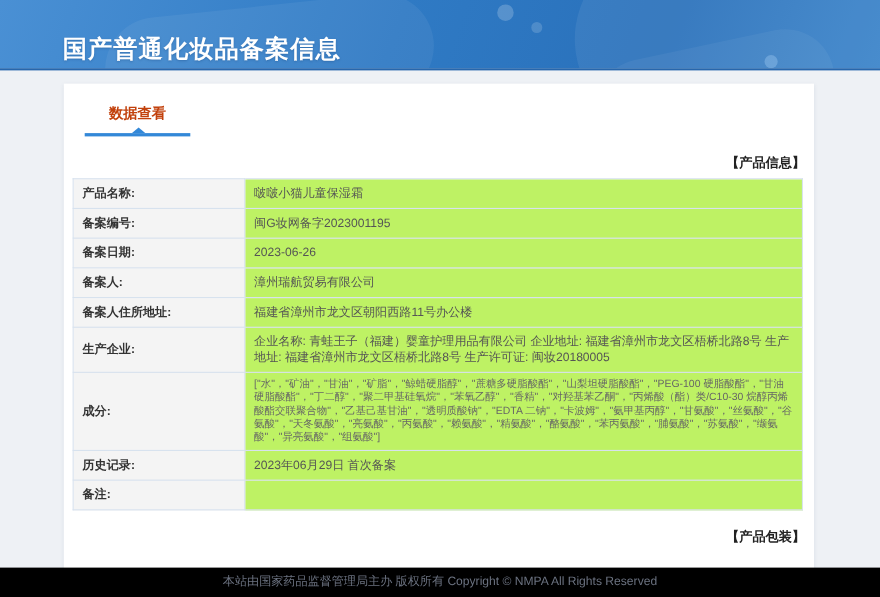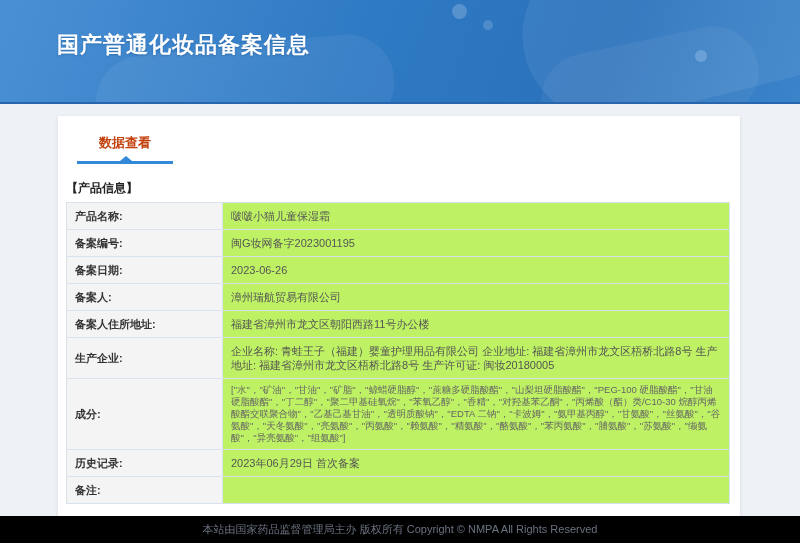--- a/index.html
+++ b/index.html
@@ -6,21 +6,21 @@
   html, body { width: 800px; height: 543px; overflow: hidden; }
   body {
     font-family: "Liberation Sans", "DejaVu Sans", sans-serif;
     background: #eef1f5;
     position: relative;
   }
 
   
   .banner {
     position: relative;
-    height: 104px;
+    height: 64px;
     background: linear-gradient(110deg, #4a90d4 0%, #2f7ac4 45%, #2a71bb 75%, #3b84ca 100%);
     border-bottom: 2px solid #2766ac;
     overflow: hidden;
   }
   .banner .shape1 {
     position: absolute; right: -60px; top: -70px;
     width: 340px; height: 170px;
     background: rgba(255,255,255,0.07);
     border-radius: 85px; transform: rotate(-14deg);
   }
@@ -74,21 +74,21 @@
   .tab-underline .tri {
     position: absolute; left: 43px; top: -5px;
     width: 0; height: 0;
     border-left: 6px solid transparent;
     border-right: 6px solid transparent;
     border-bottom: 5px solid #3388d8;
   }
 
   .section-heading {
     margin: 16px 8px 5px 8px;
-    font-size: 12px; font-weight: bold; color: #222;
+    font-size: 12px; font-weight: bold; color: #222; text-align: right;
   }
 
   
   table.info-table {
     margin-left: 8px;
     width: 664px;
     border-collapse: collapse;
     table-layout: fixed;
   }
   .info-table td {

